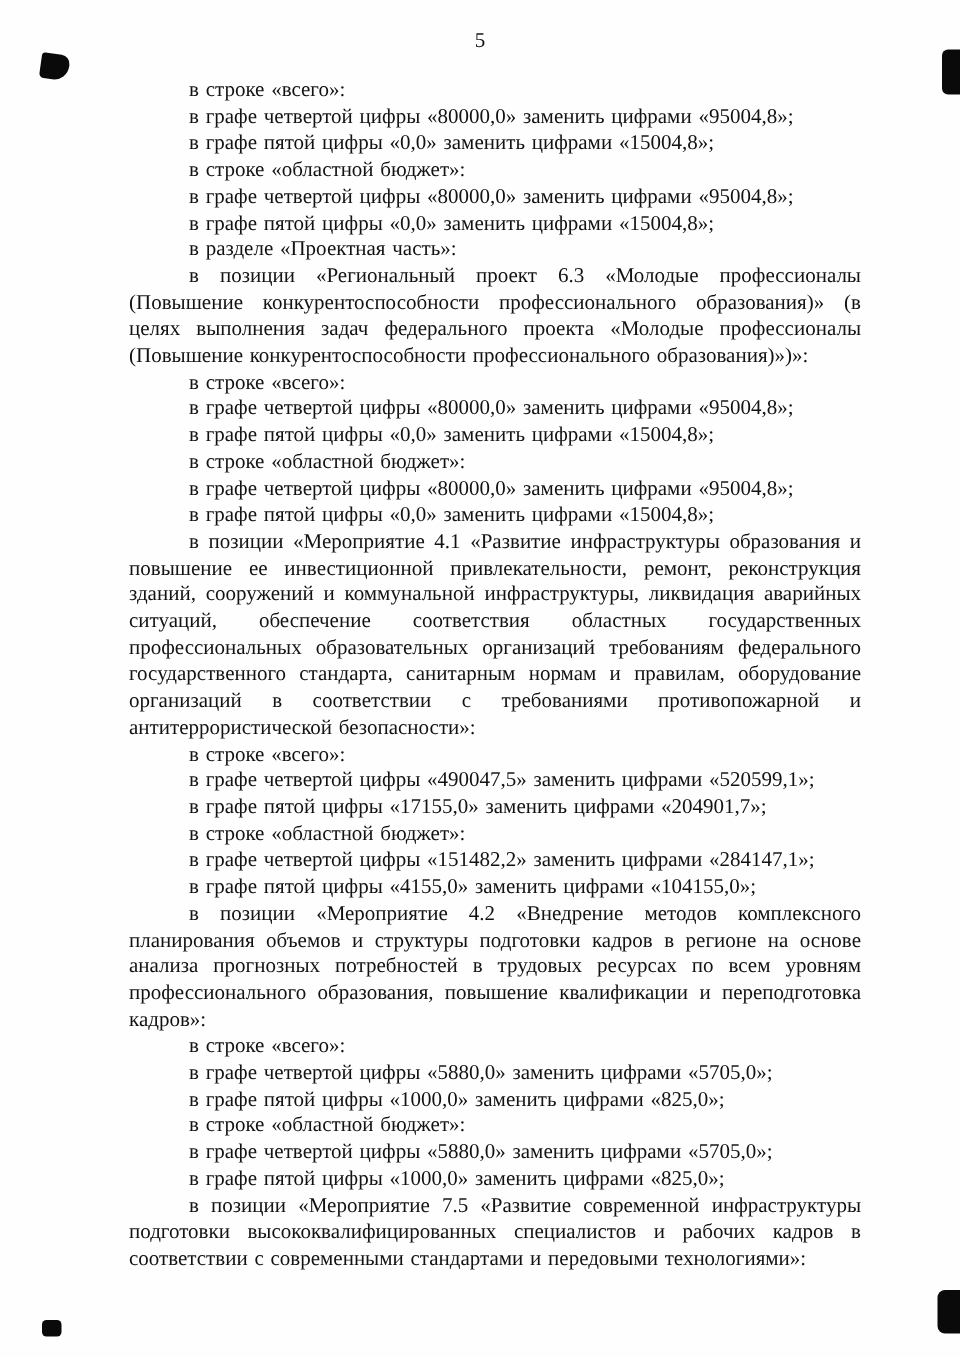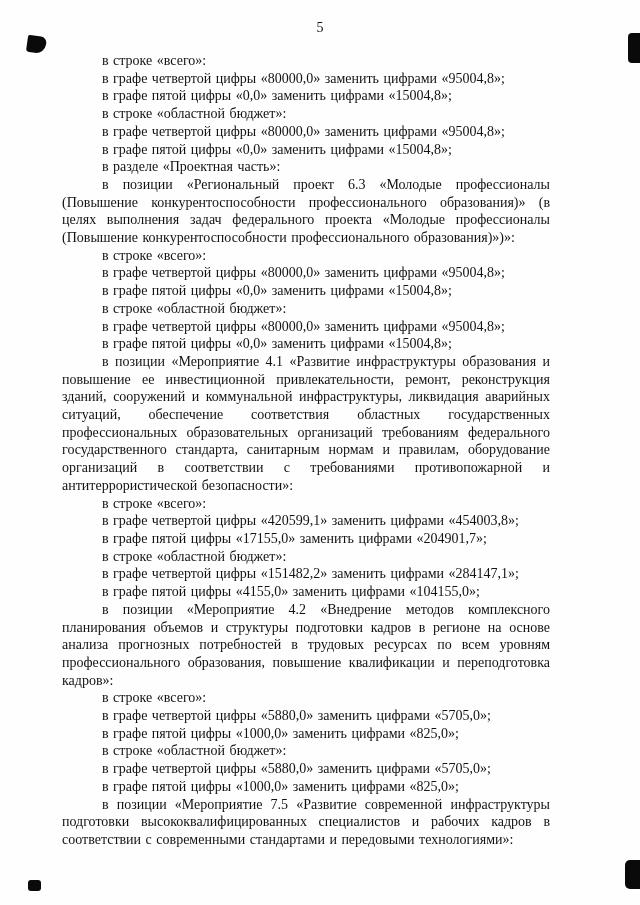--- a/index.html
+++ b/index.html
@@ -20,21 +20,21 @@
     position: absolute;
     top: 20px;
     left: 0;
     width: 100%;
     text-align: center;
     font-size: 14px;
   }
   .content {
     position: absolute;
     top: 52px;
-    left: 62px;
+    left: 86px;
     width: 488px;
     font-size: 14px;
     line-height: 17.7px;
     text-align: justify;
   }
   .content p {
     margin: 0;
     padding: 0;
     text-indent: 40px;
     word-spacing: 1px;
@@ -91,21 +91,21 @@
       <p>в разделе «Проектная часть»:</p>
       <p>в позиции «Региональный проект 6.3 «Молодые профессионалы (Повышение конкурентоспособности профессионального образования)» (в целях выполнения задач федерального проекта «Молодые профессионалы (Повышение конкурентоспособности профессионального образования)»)»:</p>
       <p>в строке «всего»:</p>
       <p>в графе четвертой цифры «80000,0» заменить цифрами «95004,8»;</p>
       <p>в графе пятой цифры «0,0» заменить цифрами «15004,8»;</p>
       <p>в строке «областной бюджет»:</p>
       <p>в графе четвертой цифры «80000,0» заменить цифрами «95004,8»;</p>
       <p>в графе пятой цифры «0,0» заменить цифрами «15004,8»;</p>
       <p>в позиции «Мероприятие 4.1 «Развитие инфраструктуры образования и повышение ее инвестиционной привлекательности, ремонт, реконструкция зданий, сооружений и коммунальной инфраструктуры, ликвидация аварийных ситуаций, обеспечение соответствия областных государственных профессиональных образовательных организаций требованиям федерального государственного стандарта, санитарным нормам и правилам, оборудование организаций в соответствии с требованиями противопожарной и антитеррористической безопасности»:</p>
       <p>в строке «всего»:</p>
-      <p>в графе четвертой цифры «420599,1» заменить цифрами «454003,8»;</p>
+      <p>в графе четвертой цифры «490047,5» заменить цифрами «520599,1»;</p>
       <p>в графе пятой цифры «17155,0» заменить цифрами «204901,7»;</p>
       <p>в строке «областной бюджет»:</p>
       <p>в графе четвертой цифры «151482,2» заменить цифрами «284147,1»;</p>
       <p>в графе пятой цифры «4155,0» заменить цифрами «104155,0»;</p>
       <p>в позиции «Мероприятие 4.2 «Внедрение методов комплексного планирования объемов и структуры подготовки кадров в регионе на основе анализа прогнозных потребностей в трудовых ресурсах по всем уровням профессионального образования, повышение квалификации и переподготовка кадров»:</p>
       <p>в строке «всего»:</p>
       <p>в графе четвертой цифры «5880,0» заменить цифрами «5705,0»;</p>
       <p>в графе пятой цифры «1000,0» заменить цифрами «825,0»;</p>
       <p>в строке «областной бюджет»:</p>
       <p>в графе четвертой цифры «5880,0» заменить цифрами «5705,0»;</p>

